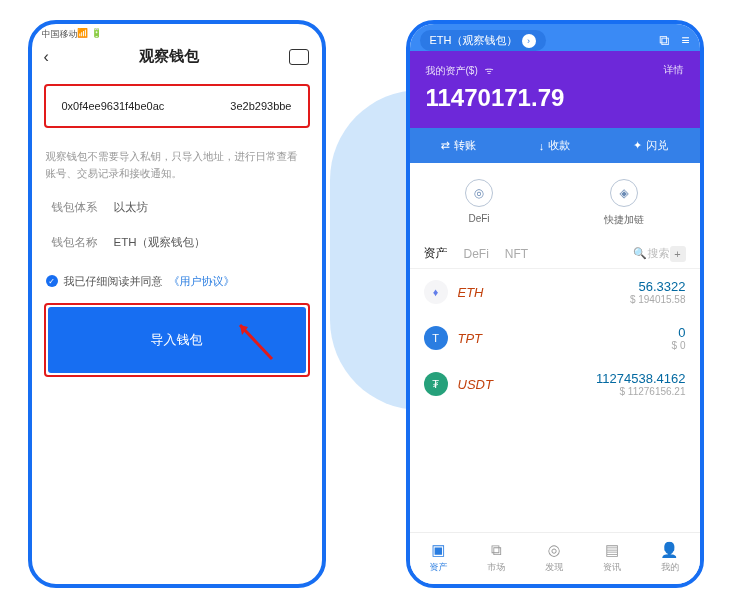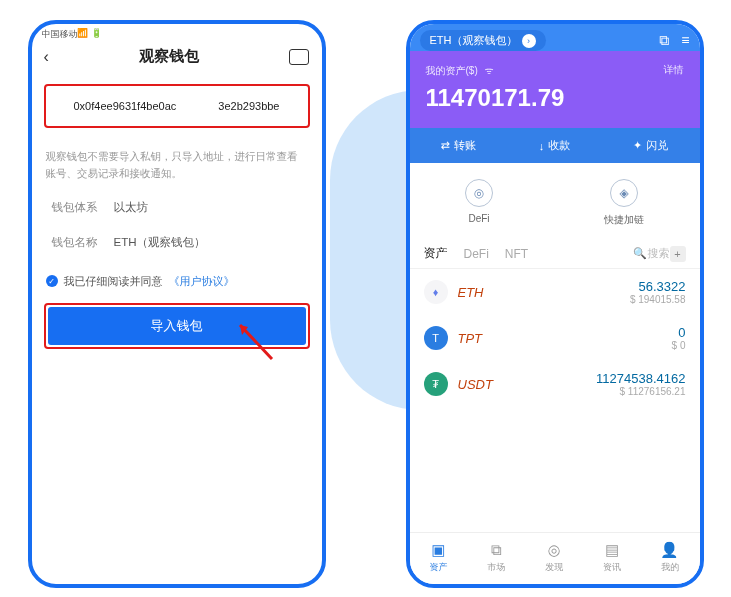--- a/index.html
+++ b/index.html
@@ -52,21 +52,21 @@
   }
   .left .back { font-size: 16px; color: #333; }
   .left .scan {
     width: 18px; height: 14px; border: 1.5px solid #333;
     border-radius: 3px; position: relative;
   }
   .addr-box {
     margin: 6px 12px;
     border: 2px solid #e21a1a;
     border-radius: 4px;
-    padding: 14px 28px;
+    padding: 14px 16px;
     display: flex;
     justify-content: space-between;
     font-size: 11px;
     color: #222;
   }
   .hint {
     font-size: 10.5px;
     color: #999;
     line-height: 1.6;
     padding: 14px 14px 8px;
@@ -98,21 +98,21 @@
     border: 2px solid #e21a1a;
     border-radius: 4px;
     padding: 2px;
   }
   .import-btn {
     background: #176ef2;
     color: #fff;
     text-align: center;
     border-radius: 3px;
     font-size: 13px;
-    padding: 10px 0;
+    padding: 24px 0;
   }
   .arrow {
     position: absolute;
     left: 200px;
     top: 295px;
     width: 44px;
     height: 44px;
     pointer-events: none;
   }
   
@@ -133,21 +133,21 @@
     align-items: center;
     gap: 4px;
   }
   .right .pill .arrow-circ {
     width: 14px; height: 14px; background: #fff; color: #2b79e6;
     border-radius: 50%; font-size: 9px; display: flex;
     align-items: center; justify-content: center;
   }
   .right .topicons { display: flex; gap: 12px; font-size: 14px; }
   .card {
-    background: #8b5cf6;
+    background: #6d28d9;
     color: #fff;
     padding: 12px 16px 0;
   }
   .assets-label {
     font-size: 10px;
     opacity: 0.85;
     display: flex;
     justify-content: space-between;
   }
   .balance {

